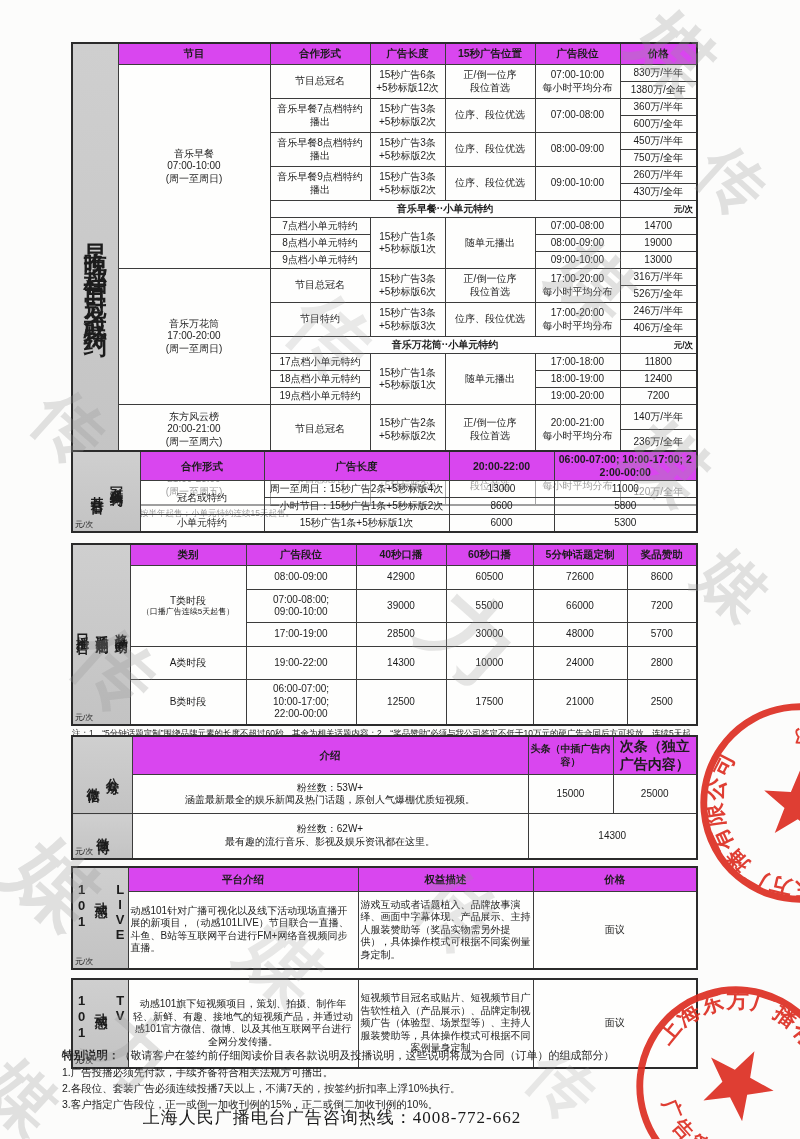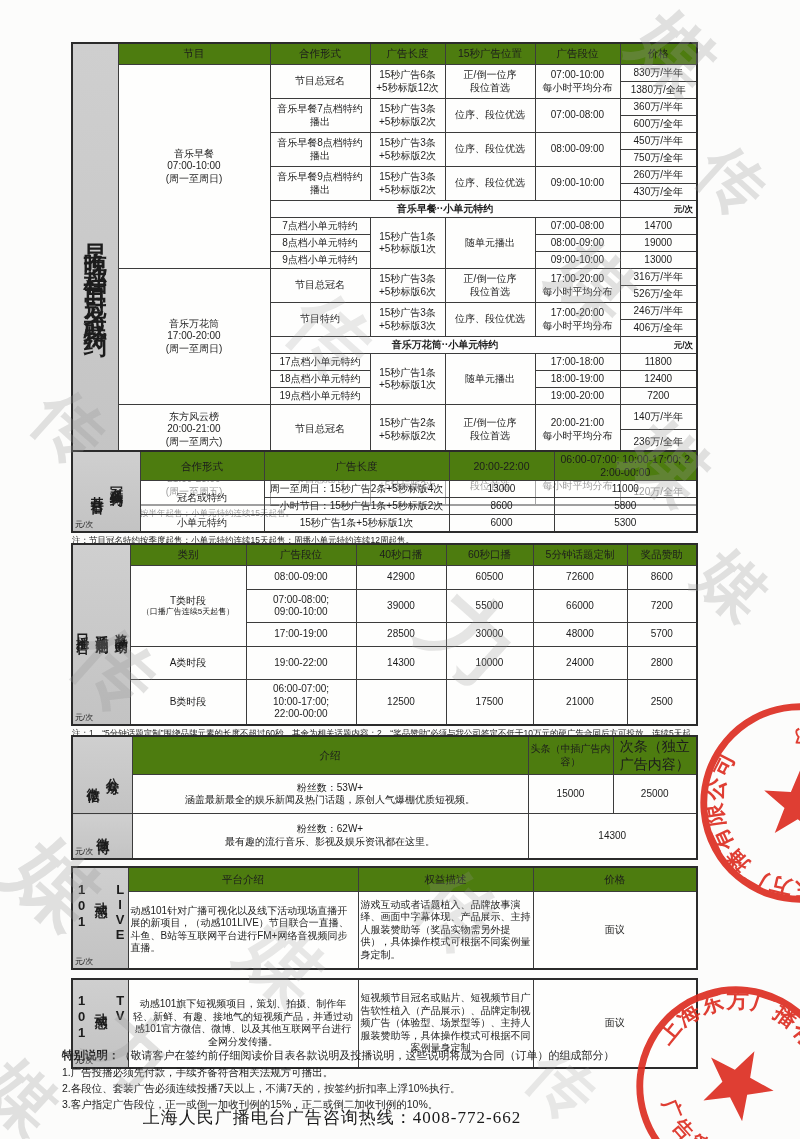--- a/index.html
+++ b/index.html
@@ -7,21 +7,21 @@
         font-family:"Liberation Sans","DejaVu Sans",sans-serif;color:#1c1c1c;overflow:hidden;}
   
   .wm-layer{position:absolute;inset:0;z-index:3;pointer-events:none;}
   .wm{position:absolute;font-size:78px;font-weight:700;color:rgba(150,150,150,.28);
       transform:rotate(42deg);line-height:1;}
   
   .block{position:absolute;left:71px;width:626px;}
   table{border-collapse:collapse;width:100%;table-layout:fixed;border:2px solid #2b2b2b;}
   td,th{border:1px solid #3c3c3c;font-size:10px;line-height:1.25;text-align:center;
         vertical-align:middle;padding:1px 2px;white-space:pre-line;word-break:break-all;}
-  th{font-weight:400;font-size:10.5px;height:18px;background:#4d7c0f;}
+  th{font-weight:700;font-size:10.5px;height:18px;background:#d946ef;}
   td{height:14px;background:rgba(255,255,255,.55);}
   .glabel{background:linear-gradient(180deg,#cfcfcf,#c3c3c3);position:relative;}
   .vtext{writing-mode:vertical-rl;text-orientation:upright;margin:0 auto;}
   .t1-label{font-size:23px;font-weight:700;letter-spacing:9px;}
   .vcols{display:flex;justify-content:center;align-items:flex-start;gap:3px;}
   .vcols .vtext{font-size:13px;font-weight:700;letter-spacing:2px;margin:0;}
   .off1{margin-top:10px !important;}
   .unit{position:absolute;left:2px;bottom:1px;font-size:8px;font-weight:400;letter-spacing:0;}
   .subhead{font-weight:700;background:rgba(255,255,255,.7);}
   .unit-cell{text-align:right;font-size:8.5px;padding-right:3px;}
@@ -281,21 +281,20 @@
         <td>5800</td>
       </tr>
       <tr>
         <td>小单元特约</td>
         <td>15秒广告1条+5秒标版1次</td>
         <td>6000</td>
         <td>5300</td>
       </tr>
     </tbody>
       </table>
-    <p class="note">注：节目冠名特约按季度起售；小单元特约连续15天起售；周播小单元特约连续12周起售。</p>
   </div>
 
   <div class="block" style="top:543px">
     <table>
       <colgroup>
           <col style="width:58px">
           <col style="width:116px">
           <col style="width:110px">
           <col style="width:90px">
           <col style="width:87px">

